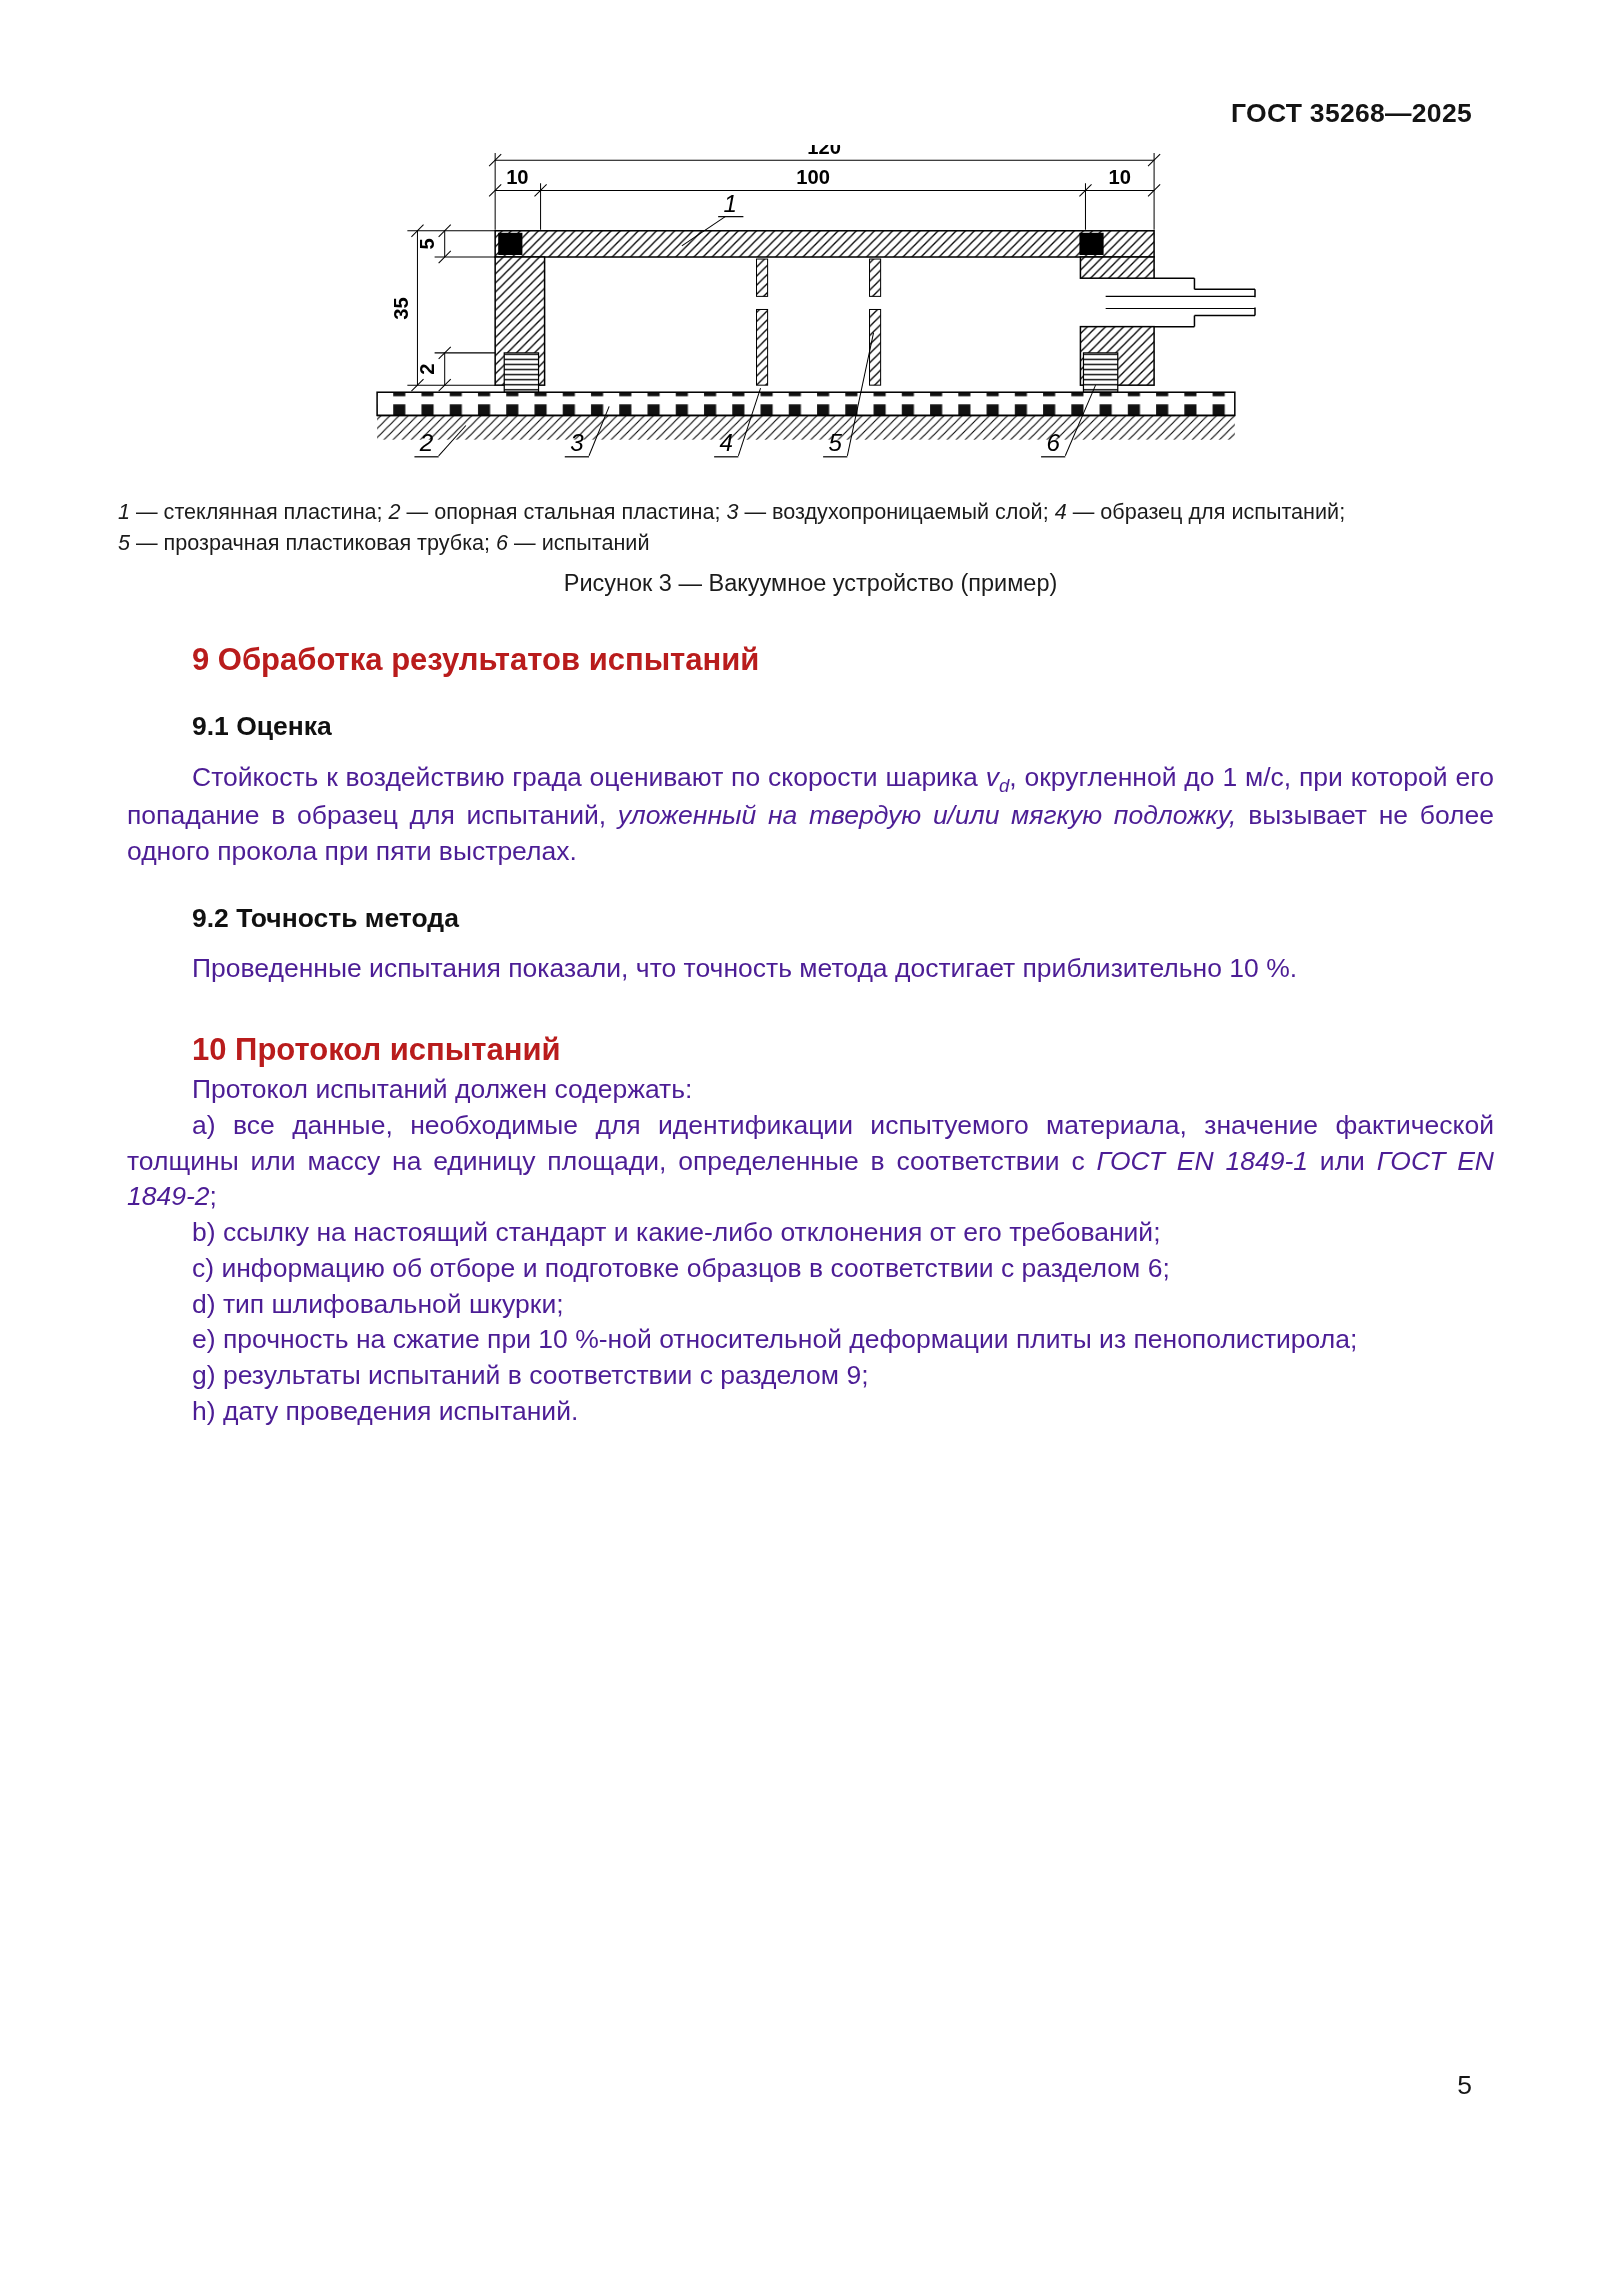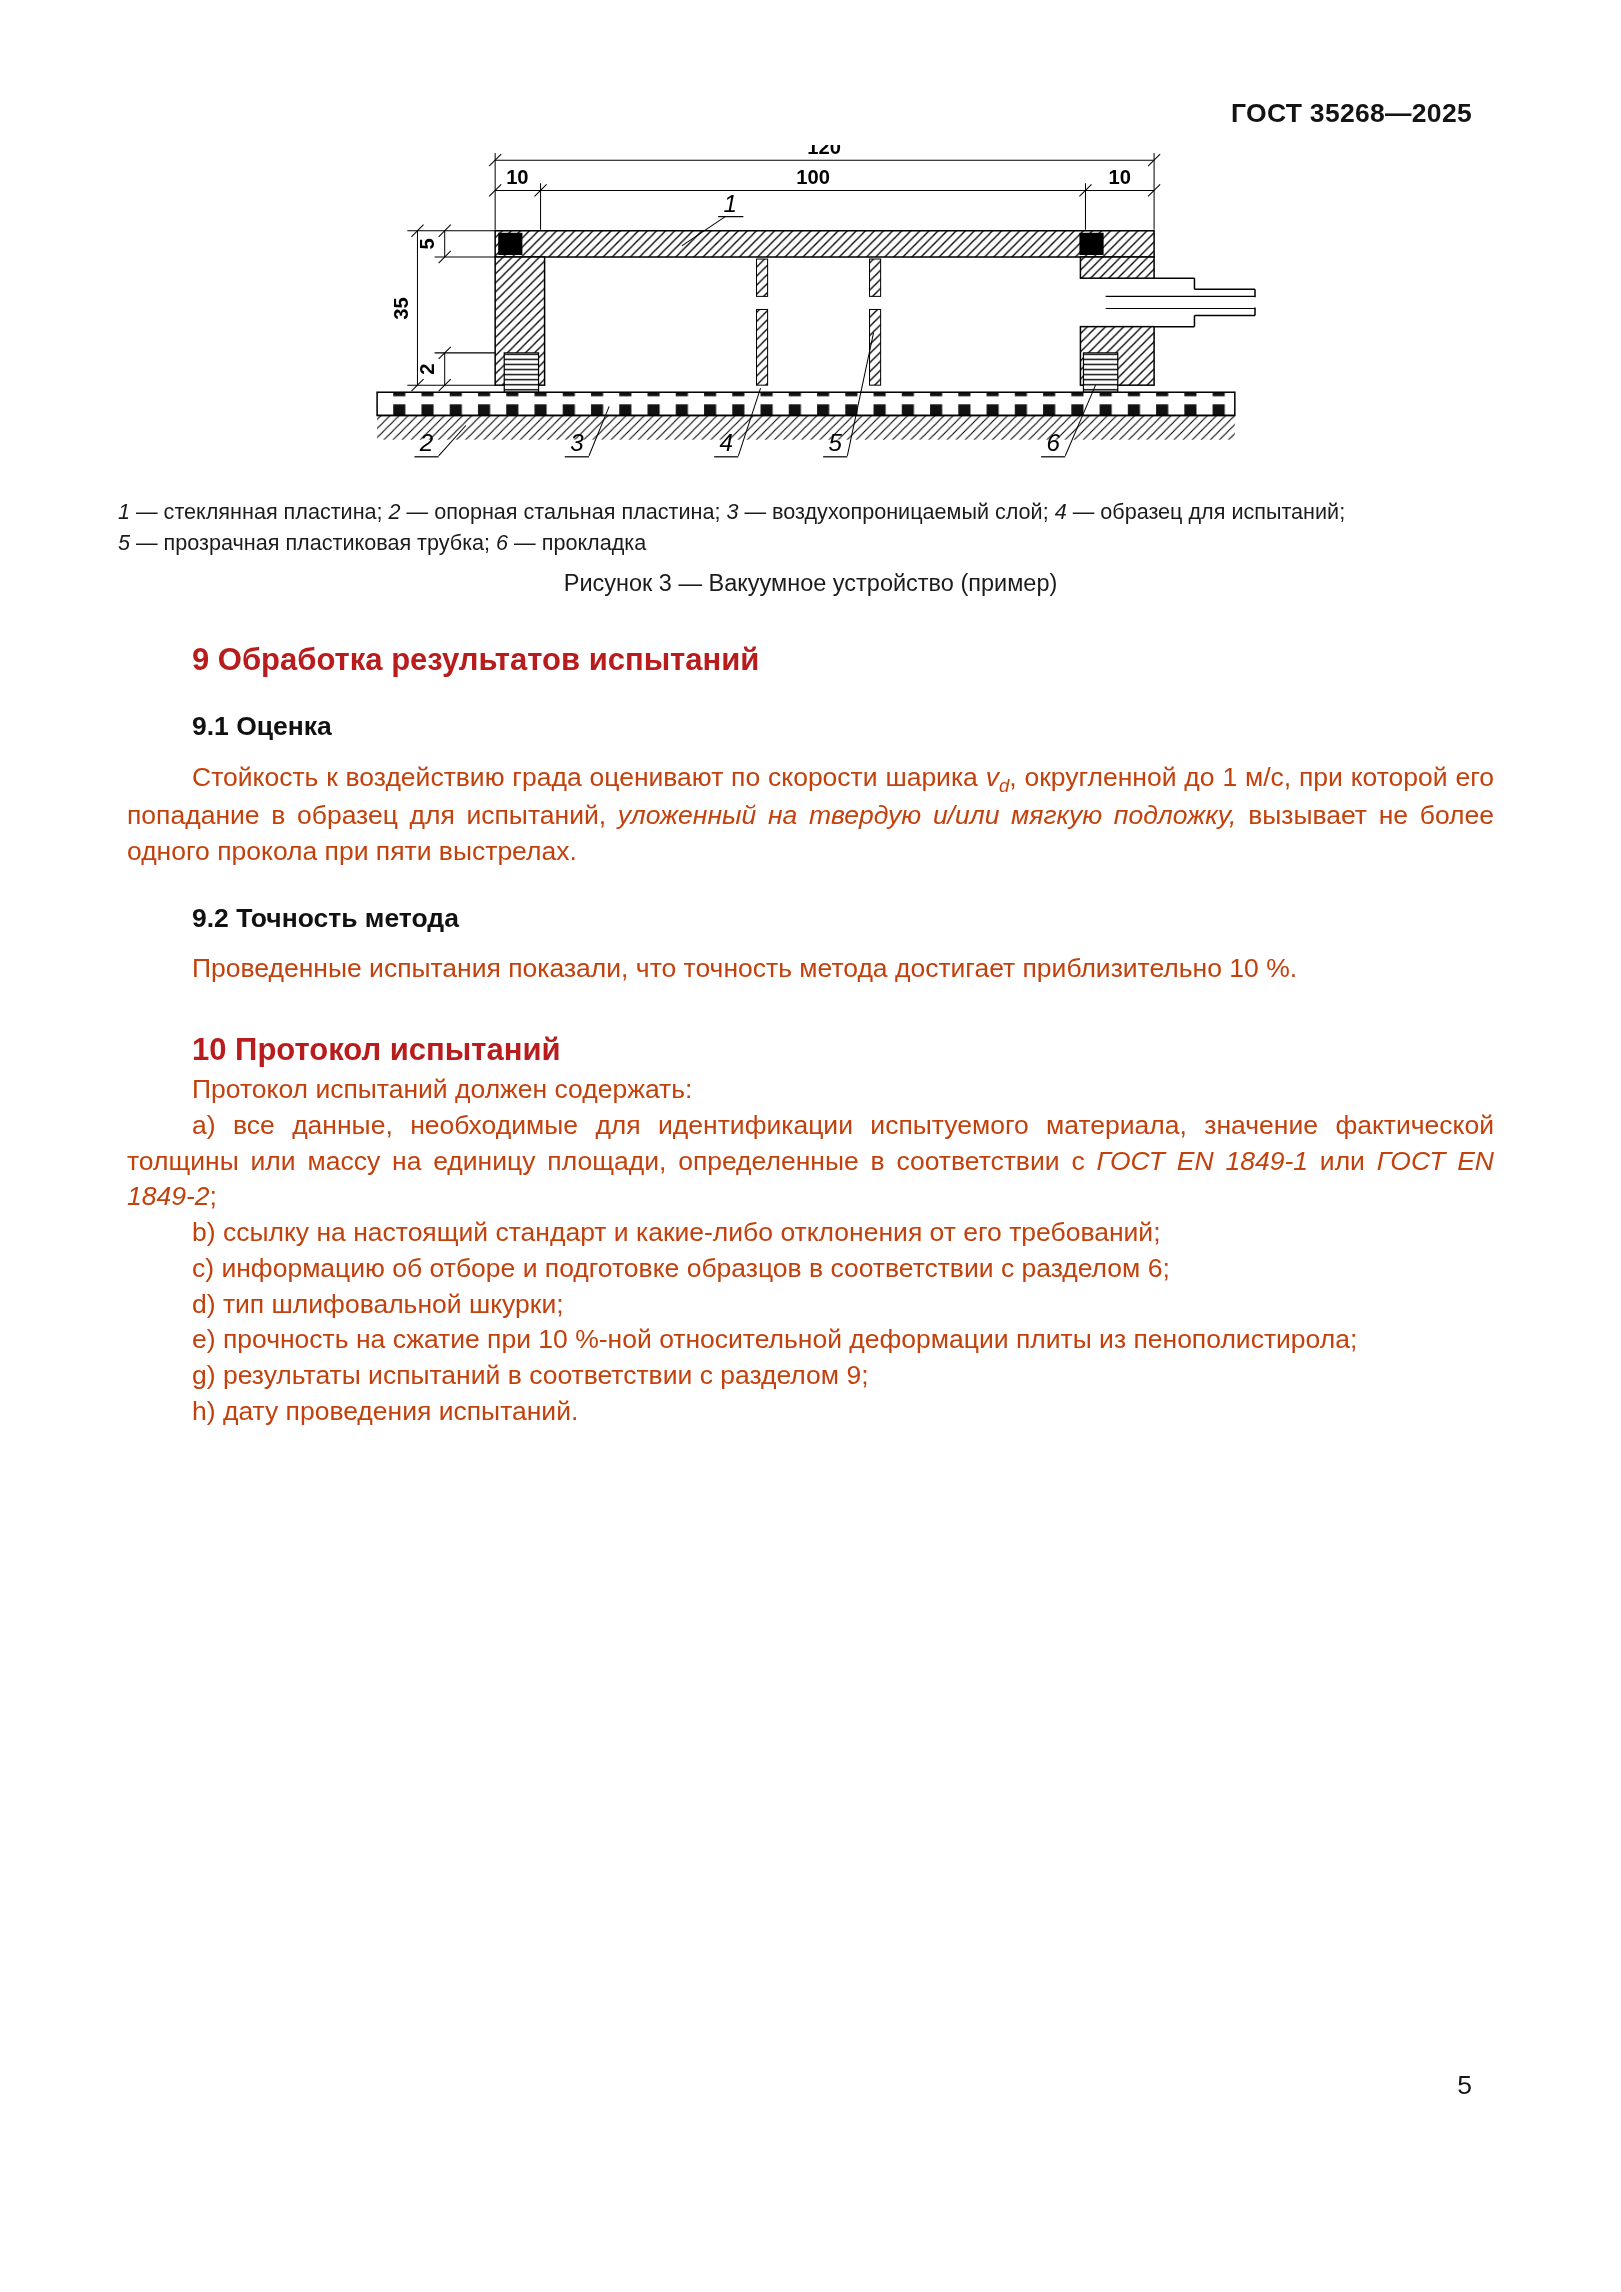--- a/index.html
+++ b/index.html
@@ -30,21 +30,21 @@
   }
   .content{margin:0 127px;}
   h2.sec{
     font-size:31px;font-weight:bold;margin:45px 0 0 65px;color:#b91c1c;
   }
   h3.subsec{
     font-size:26.5px;font-weight:bold;margin:33px 0 0 65px;color:#111;
   }
   p.body,p.item{
     font-size:26.5px;line-height:1.35;margin:17.6px 0 0;
-    text-align:justify;text-indent:65px;color:#c2410c;
+    text-align:justify;text-indent:65px;color:#4c1d95;
   }
   p.item{margin:0;}
   p.intro{margin:4px 0 0;}
   .it{font-style:italic;}
   sub.d{font-style:italic;font-size:0.7em;}
   .page-number{
     position:absolute;top:2070px;right:149px;font-size:26.5px;color:#161616;
   }
   svg text{font-family:"Liberation Sans",sans-serif;}
   .dimtxt{font-size:20px;font-weight:bold;fill:#000;}
@@ -186,21 +186,21 @@
       </g>
 
       <g>
         <line x1="752" y1="308" x2="782" y2="238" stroke="#000" stroke-width="1"></line>
         <line x1="728" y1="309" x2="752" y2="309" stroke="#000" stroke-width="1.2"></line>
         <text class="lbltxt" x="740" y="303" text-anchor="middle">6</text>
       </g>
     </svg>
   </div>
 
-  <p class="legend"><em>1</em><span> — стеклянная пластина; </span><em>2</em><span> — опорная стальная пластина; </span><em>3</em><span> — воздухопроницаемый слой; </span><em>4</em><span> — образец для испытаний;</span><br><em>5</em><span> — прозрачная пластиковая трубка; </span><em>6</em><span> — прокладка</span></p>
+  <p class="legend"><em>1</em><span> — стеклянная пластина; </span><em>2</em><span> — опорная стальная пластина; </span><em>3</em><span> — воздухопроницаемый слой; </span><em>4</em><span> — образец для испытаний;</span><br><em>5</em><span> — прозрачная пластиковая трубка; </span><em>6</em><span> — испытаний</span></p>
 
   <p class="fig-caption">Рисунок 3 — Вакуумное устройство (пример)</p>
 
   <div class="content">
 
     <h2 class="sec">9  Обработка результатов испытаний</h2>
 
     <h3 class="subsec">9.1  Оценка</h3>
     <p class="body"><span>Стойкость к воздействию града оценивают по скорости шарика </span><span class="it">v</span><sub class="d">d</sub><span>, округленной до 1 м/с, при которой его попадание в образец для испытаний, </span><span class="it">уложенный на твердую и/или мягкую подложку,</span><span> вызывает не более одного прокола при пяти выстрелах.</span></p>
 

